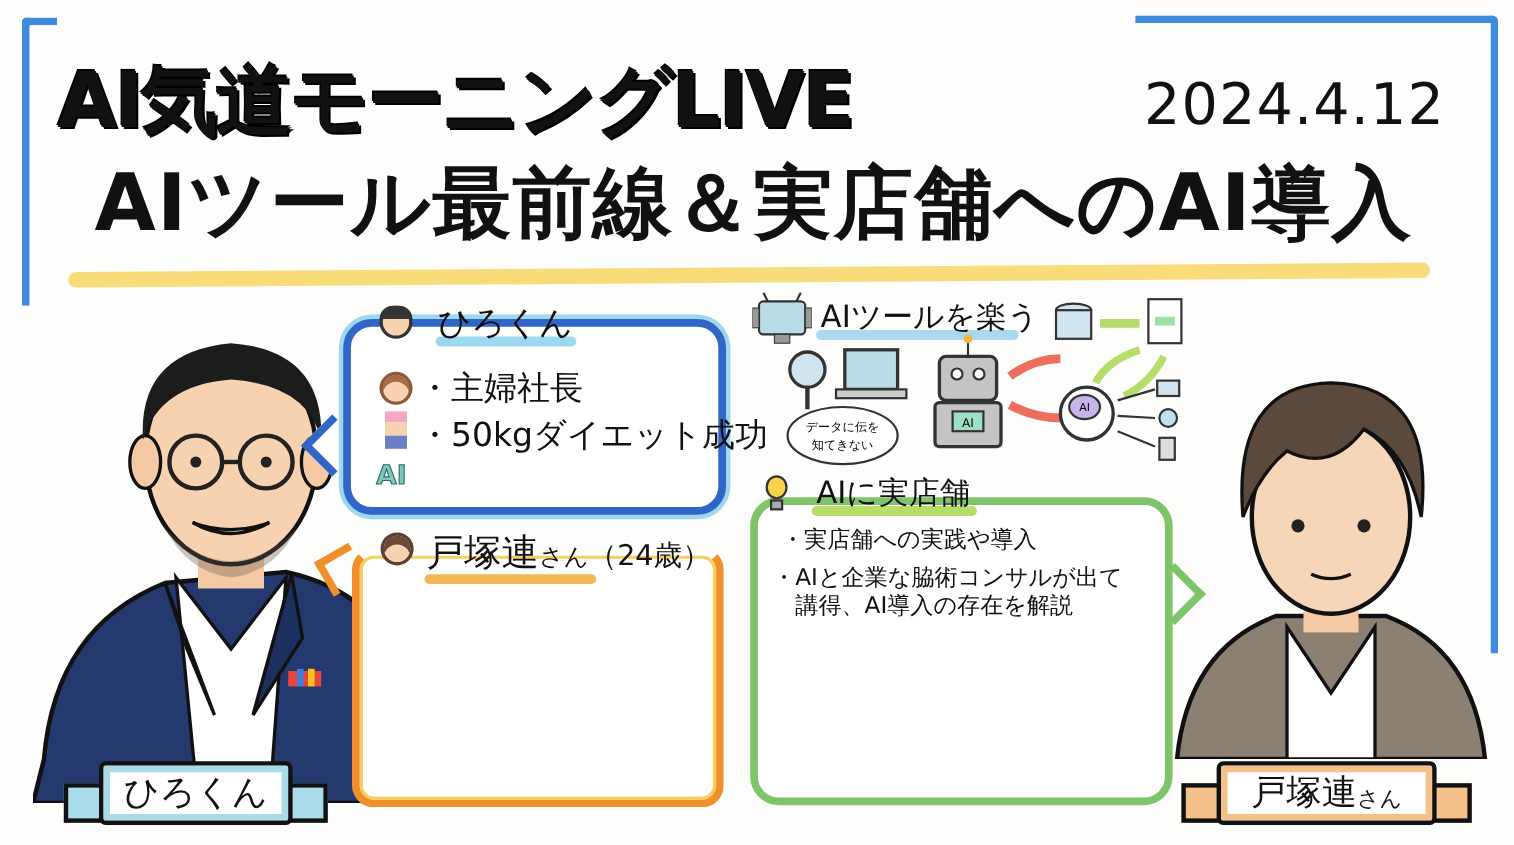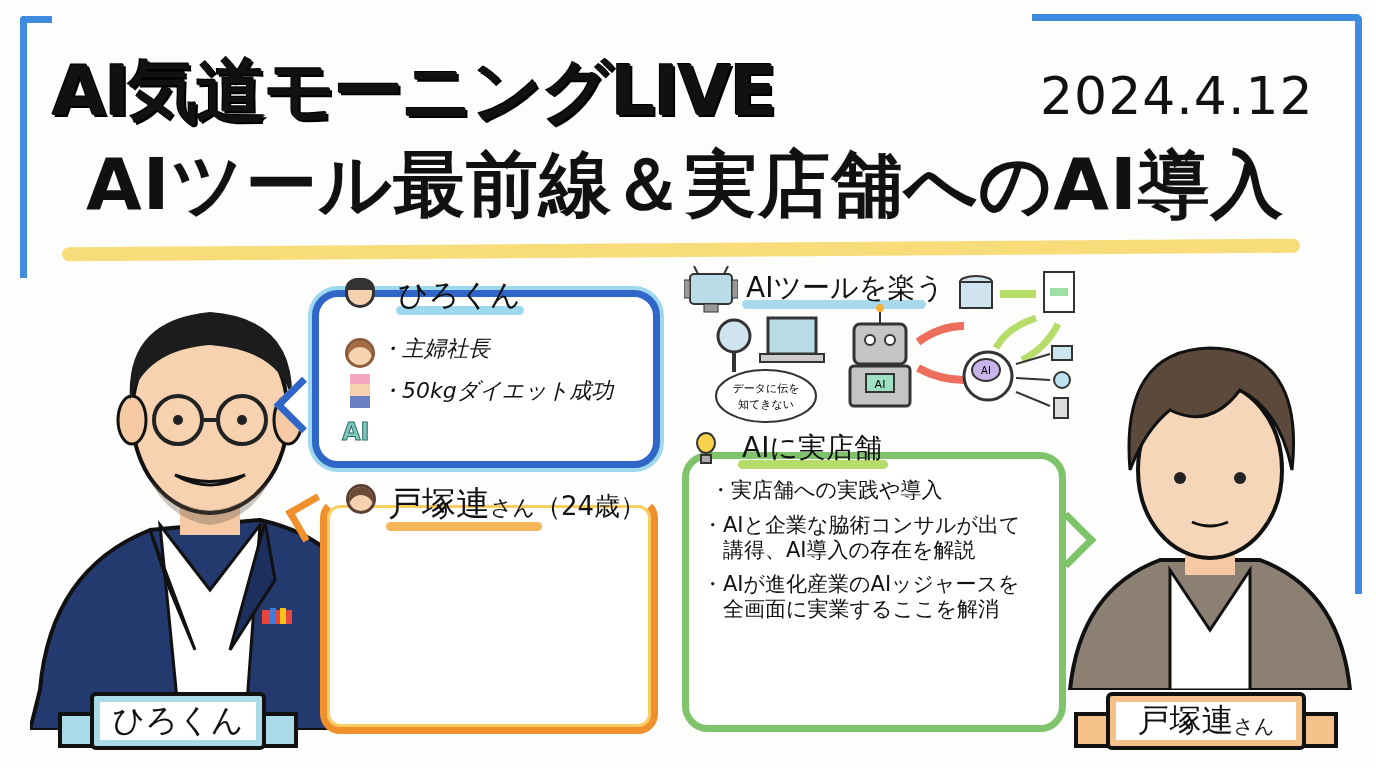--- a/index.html
+++ b/index.html
@@ -108,21 +108,21 @@
 <div class="section-title" style="left:398px;top:280px;font-size:30px;">ひろくん</div>
 
 <div class="icon-face" style="left:345px;top:338px;background:#f6d2b0;border:3px solid #8a5a3a;box-shadow:inset 0 6px 0 #a66b42;"></div>
 <div class="icon-svg" style="left:340px;top:374px;width:40px;height:36px;">
   <div style="position:absolute;left:10px;top:0;width:20px;height:10px;background:#f4a6c2;"></div>
   <div style="position:absolute;left:10px;top:10px;width:20px;height:12px;background:#f6d2b0;"></div>
   <div style="position:absolute;left:10px;top:22px;width:20px;height:12px;background:#6b7fc4;"></div>
 </div>
 <div class="icon-svg" style="left:342px;top:418px;font-size:24px;color:#7ec8c0;-webkit-text-stroke:1px #2c6a66;font-weight:bold;">AI</div>
 
-<ul class="list" style="left:380px;top:336px;font-size:22px;font-style:italic;">
+<ul class="list" style="left:380px;top:336px;font-size:30px;">
   <li style="height:42px;">・主婦社長</li>
   <li style="height:42px;">・50kgダイエット成功</li>
 </ul>
 
 <div class="bubble-totsuka-tail"></div>
 <div class="bubble bubble-totsuka"></div>
 <div class="icon-face" style="left:346px;top:484px;background:#f6d2b0;border:3px solid #5a4032;box-shadow:inset 0 8px 0 #6b4a36;"></div>
 <div class="hl" style="left:386px;top:522px;width:156px;background:#f5b65a;"></div>
 <div class="section-title" style="left:388px;top:486px;">
   <span style="font-size:34px;">戸塚連</span><span style="font-size:22px;">さん</span><span style="font-size:26px;">（24歳）</span>
@@ -193,22 +193,20 @@
   <div style="position:absolute;left:10px;top:24px;width:12px;height:10px;background:#aaa;border:2px solid #333;"></div>
 </div>
 <div class="hl" style="left:738px;top:460px;width:150px;background:#b6dc6a;"></div>
 
 <div class="section-title" style="left:742px;top:434px;font-size:28px;">AIに実店舗</div>
 
 <ul class="list" style="left:702px;top:478px;font-size:21px;">
   <li style="white-space:pre;margin-bottom:10px;padding-left:8px;">・実店舗への実践や導入</li>
   <li style="white-space:pre;margin-bottom:8px;">・AIと企業な脇術コンサルが出て
 　講得、AI導入の存在を解説</li>
-  <li style="white-space:pre;">・AIが進化産業のAIッジャースを
-　全画面に実業するここを解消</li>
 </ul>
 
 <svg class="person" style="left:1060px;top:330px" width="300" height="360" viewBox="0 0 300 360">
   <path d="M10 360 Q20 260 100 230 L200 230 Q280 260 290 360 Z" fill="#8c8072" stroke="#111" stroke-width="4"></path>
   <path d="M110 240 L150 300 L190 240 L190 360 L110 360 Z" fill="#fff" stroke="#111" stroke-width="3"></path>
   <rect x="125" y="200" width="50" height="45" fill="#f4c9a4"></rect>
   <ellipse cx="150" cy="140" rx="72" ry="88" fill="#f6d6b8" stroke="#111" stroke-width="4"></ellipse>
   <path d="M70 140 Q60 20 150 18 Q245 20 232 140 Q220 80 180 60 Q150 100 110 80 Q85 100 70 140 Z" fill="#5b4a3c" stroke="#111" stroke-width="3"></path>
   <circle cx="120" cy="148" r="6" fill="#222"></circle>
   <circle cx="180" cy="148" r="6" fill="#222"></circle>

